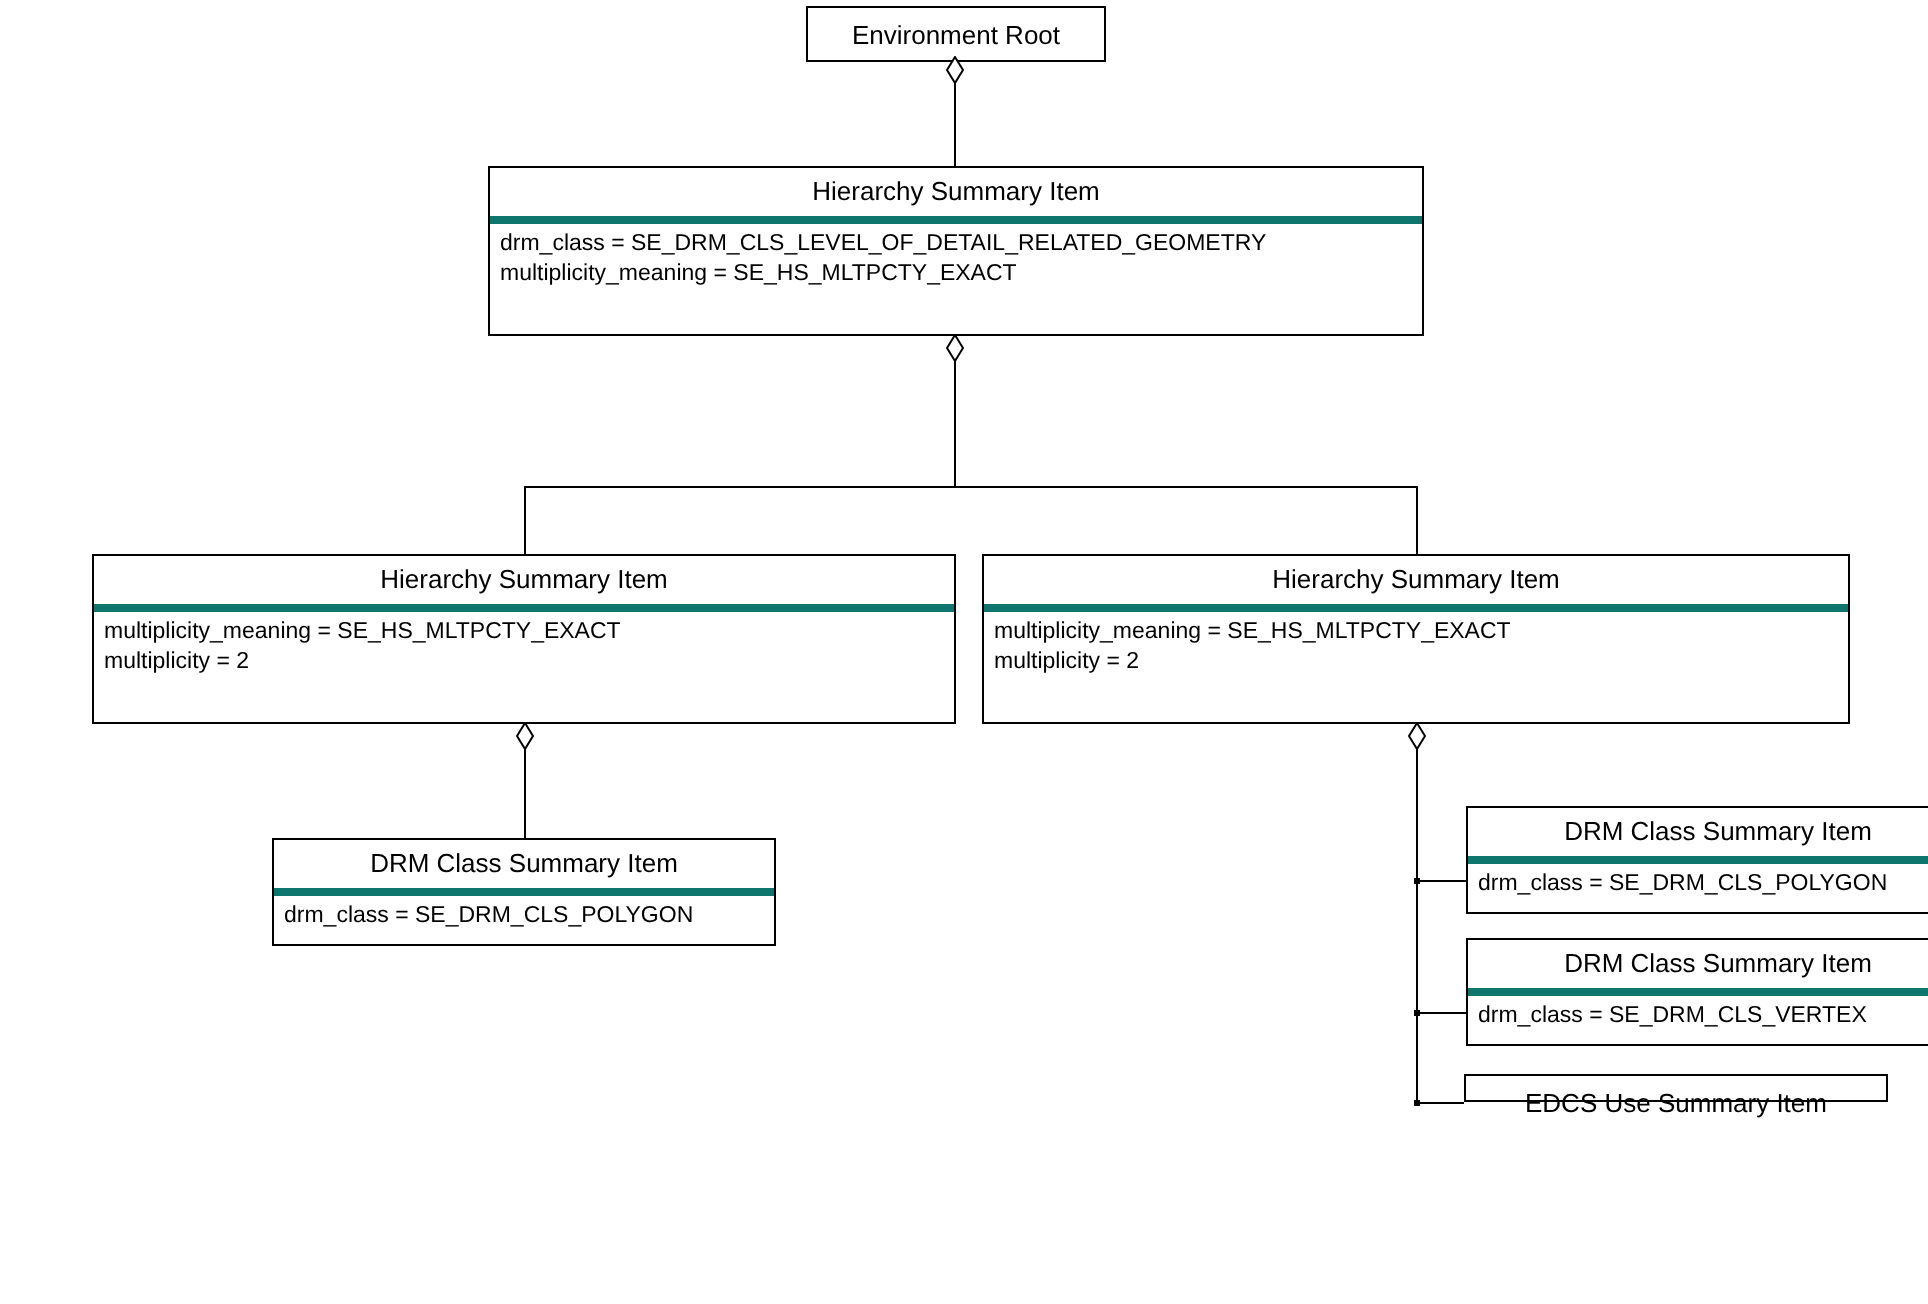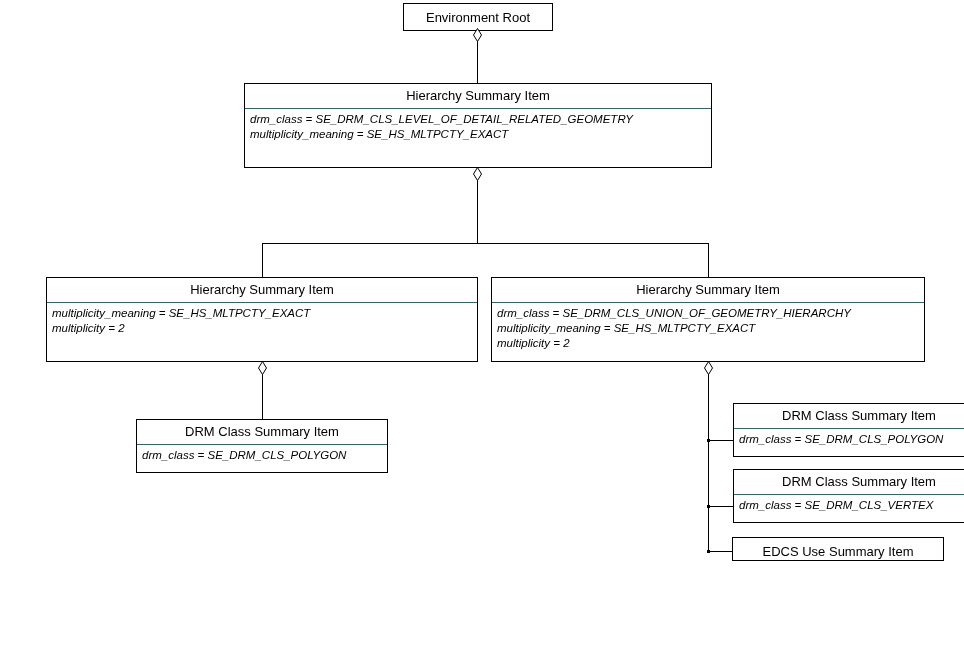--- a/index.html
+++ b/index.html
@@ -31,32 +31,31 @@
   .node-title {
     box-sizing: border-box;
     text-align: center;
     font-size: 13px;
     line-height: 15px;
     color: #000000;
     padding: 4px 6px 5px 6px;
     white-space: nowrap;
   }
   .node.compartmented .node-title {
-    border-bottom: 1px solid #0f766e;
+    border-bottom: 4px solid #0f766e;
   }
   .node-attrs {
     box-sizing: border-box;
     padding: 3px 4px 4px 5px;
   }
   .attr {
     font-size: 11.5px;
     line-height: 15px;
     color: #000000;
     white-space: nowrap;
-    font-style: italic;
   }
 
   
   .node.plain .node-title {
     padding: 6px 10px 7px 10px;
   }
 
   
   .edge-v {
     position: absolute;
@@ -148,21 +147,20 @@
     <div class="node-title">Hierarchy Summary Item</div>
     <div class="node-attrs">
       <div class="attr">multiplicity_meaning = SE_HS_MLTPCTY_EXACT</div>
       <div class="attr">multiplicity = 2</div>
     </div>
   </div>
 
   <div class="node compartmented" style="left:447px; top:277px; width:434px; height:85px;">
     <div class="node-title">Hierarchy Summary Item</div>
     <div class="node-attrs">
-      <div class="attr">drm_class = SE_DRM_CLS_UNION_OF_GEOMETRY_HIERARCHY</div>
       <div class="attr">multiplicity_meaning = SE_HS_MLTPCTY_EXACT</div>
       <div class="attr">multiplicity = 2</div>
     </div>
   </div>
 
   <div class="node compartmented" style="left:92px; top:419px; width:252px; height:54px;">
     <div class="node-title">DRM Class Summary Item</div>
     <div class="node-attrs">
       <div class="attr">drm_class = SE_DRM_CLS_POLYGON</div>
     </div>
@@ -175,17 +173,17 @@
     </div>
   </div>
 
   <div class="node compartmented" style="left:689px; top:469px; width:252px; height:54px;">
     <div class="node-title">DRM Class Summary Item</div>
     <div class="node-attrs">
       <div class="attr">drm_class = SE_DRM_CLS_VERTEX</div>
     </div>
   </div>
 
-  <div class="node plain" style="left:688px; top:537px; width:212px; height:24px;">
+  <div class="node plain" style="left:688px; top:537px; width:212px; height:14px;">
     <div class="node-title">EDCS Use Summary Item</div>
   </div>
 
 </div>
 
 </body></html>

